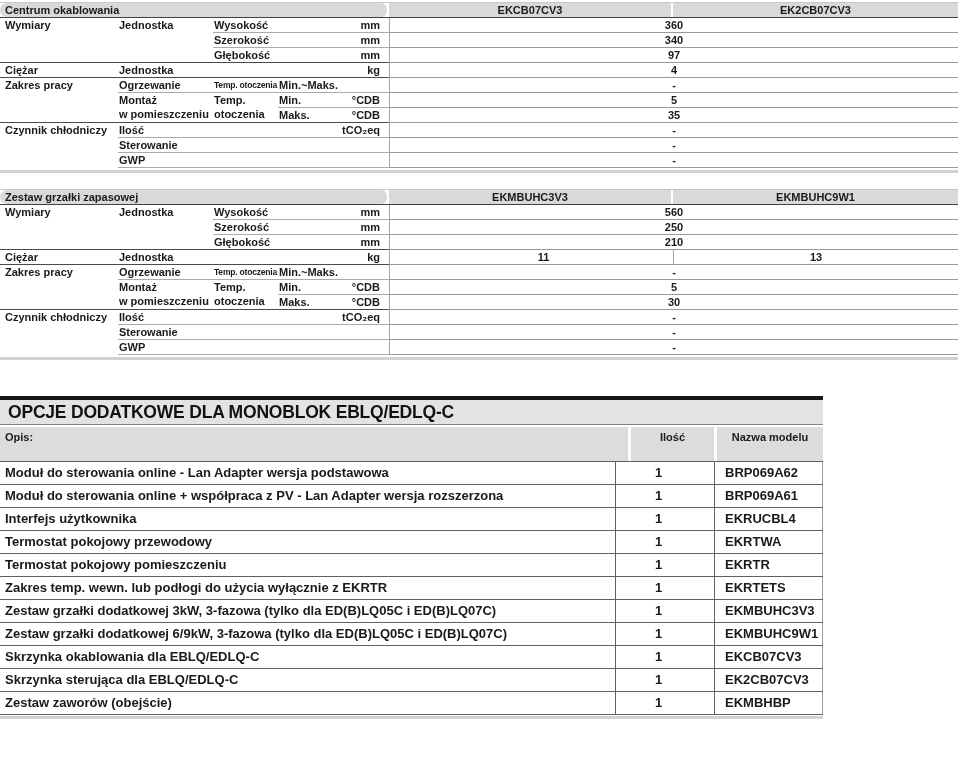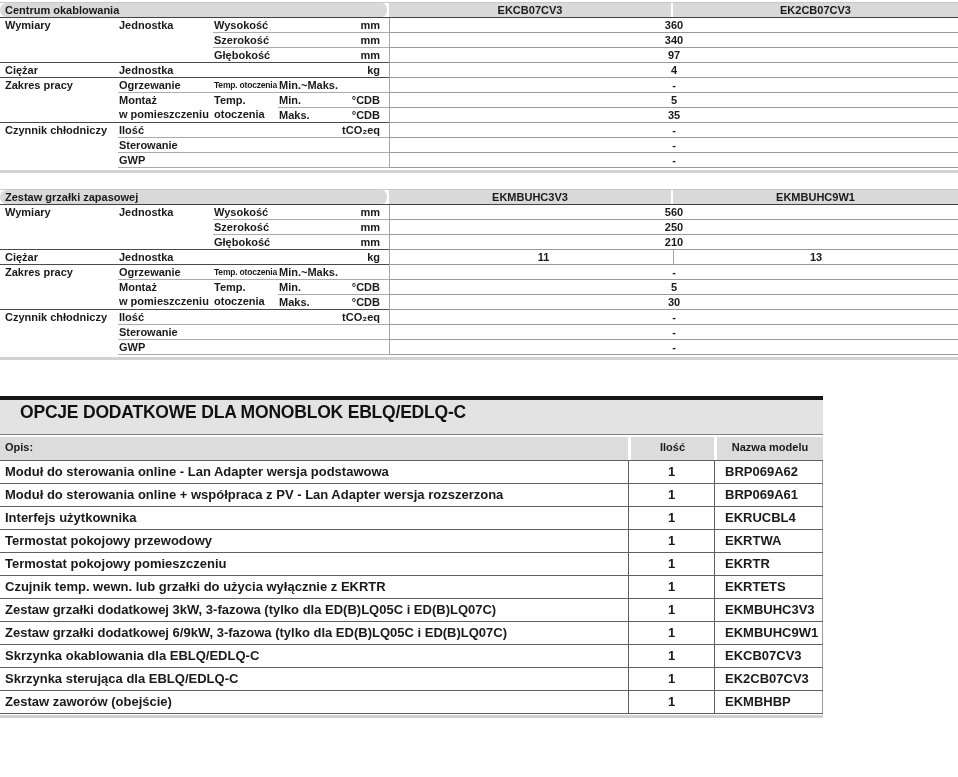--- a/index.html
+++ b/index.html
@@ -58,36 +58,36 @@
 
   .small { font-size: 8.5px; letter-spacing: -0.2px; }
   .spec-shadow { height: 3px; background: #d2d2d2; margin-top: 2px; }
 
   
   .opt { position: absolute; left: 0; top: 396px; width: 823px; }
   .opt-title {
     border-top: 4px solid #161616;
     border-bottom: 1px solid #828282;
     background: #e3e3e3;
-    height: 39px; line-height: 24px;
-    padding-left: 20px;
+    height: 29px; line-height: 24px;
+    padding-left: 8px;
     font-size: 17.5px; font-weight: 700; letter-spacing: -0.2px;
     color: #111;
   }
-  .opt-head { display: flex; margin-top: 2px; height: 23px; font-size: 11px; font-weight: 700; }
+  .opt-head { display: flex; margin-top: 2px; height: 34px; font-size: 11px; font-weight: 700; }
   .oh-desc  { flex: 1; background: #dcdcdc; line-height: 20px; padding-left: 5px; }
   .oh-qty   { width: 83px;  background: #dcdcdc; line-height: 20px; text-align: center; margin-left: 3px; }
   .oh-model { width: 106px; background: #dcdcdc; line-height: 20px; text-align: center; margin-left: 3px; }
 
   .opt-rows { border-top: 1px solid #606060; }
   .opt-row  { display: flex; height: 23px; border-bottom: 1px solid #606060; font-size: 13px; font-weight: 700; }
   .or-desc  { flex: 1; line-height: 22px; padding-left: 5px; overflow: hidden; white-space: nowrap; }
   .or-qty   { width: 86px;  border-left: 1px solid #606060; line-height: 22px; text-align: center; }
   .or-model { width: 109px; border-left: 1px solid #606060; border-right: 1px solid #9c9c9c;
-              line-height: 22px; padding-left: 10px; overflow: hidden; white-space: nowrap; }
+              line-height: 22px; padding-left: 10px; overflow: hidden; white-space: nowrap; margin-left: 13px; }
   .opt-shadow { height: 3px; background: #d2d2d2; margin-top: 1px; }
 </style>
 </head>
 <body>
 
 <div class="spec" id="spec1">
   <div class="spec-head">
     <div class="sh-seg sh-title">Centrum okablowania</div>
     <div class="sh-seg sh-col1">EKCB07CV3</div>
     <div class="sh-seg sh-col2">EK2CB07CV3</div>
@@ -238,21 +238,21 @@
       <div class="or-desc">Termostat pokojowy przewodowy</div>
       <div class="or-qty">1</div>
       <div class="or-model">EKRTWA</div>
     </div>
     <div class="opt-row">
       <div class="or-desc">Termostat pokojowy pomieszczeniu</div>
       <div class="or-qty">1</div>
       <div class="or-model">EKRTR</div>
     </div>
     <div class="opt-row">
-      <div class="or-desc">Czujnik temp. wewn. lub grzałki do użycia wyłącznie z EKRTR</div>
+      <div class="or-desc">Zakres temp. wewn. lub podłogi do użycia wyłącznie z EKRTR</div>
       <div class="or-qty">1</div>
       <div class="or-model">EKRTETS</div>
     </div>
     <div class="opt-row">
       <div class="or-desc">Zestaw grzałki dodatkowej 3kW, 3-fazowa (tylko dla ED(B)LQ05C i ED(B)LQ07C)</div>
       <div class="or-qty">1</div>
       <div class="or-model">EKMBUHC3V3</div>
     </div>
     <div class="opt-row">
       <div class="or-desc">Zestaw grzałki dodatkowej 6/9kW, 3-fazowa (tylko dla ED(B)LQ05C i ED(B)LQ07C)</div>

